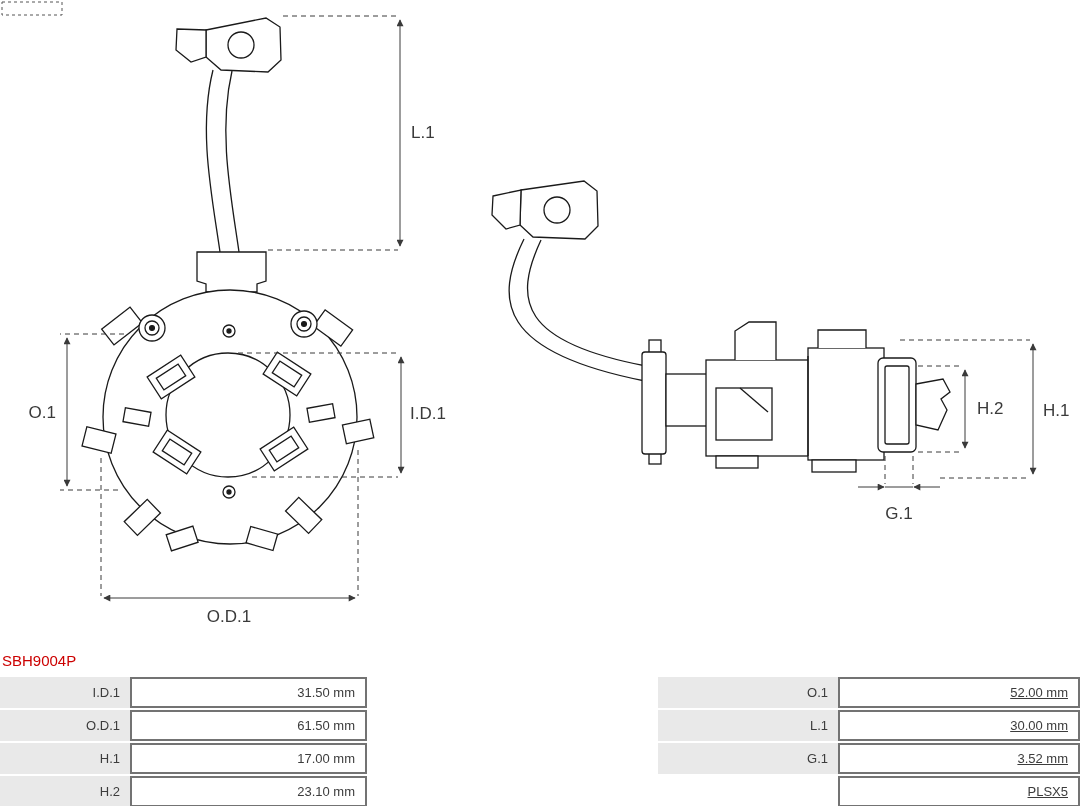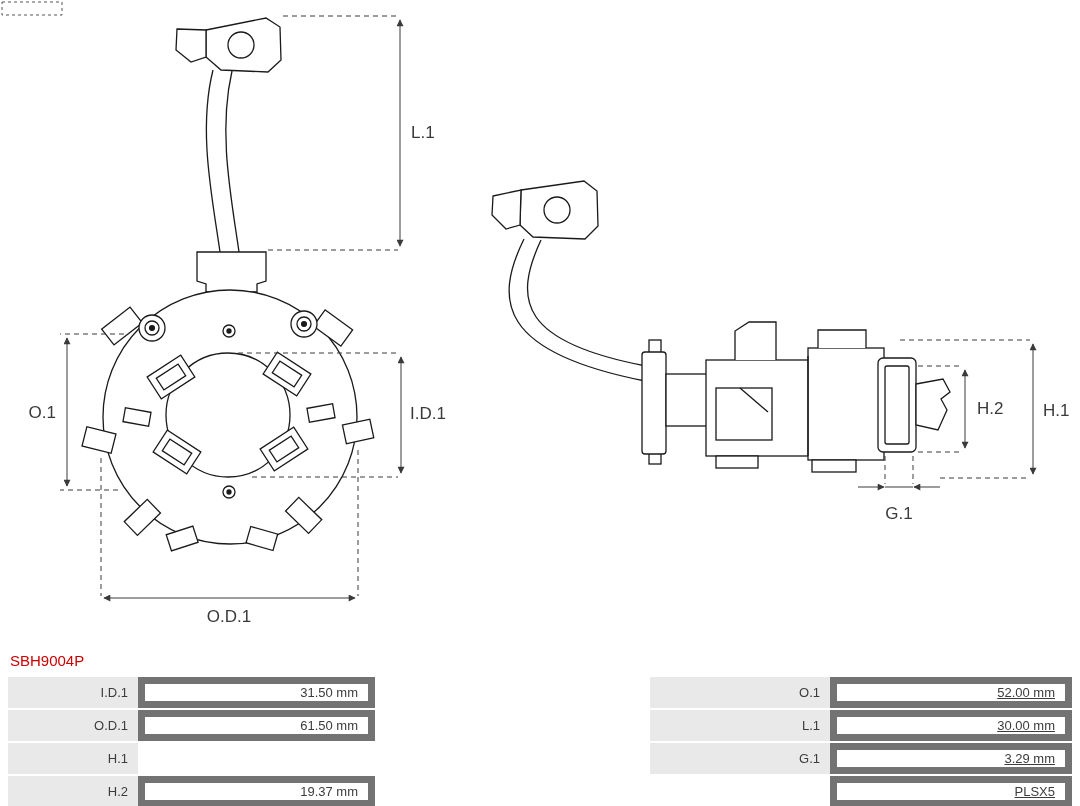--- a/index.html
+++ b/index.html
@@ -7,36 +7,36 @@
   body {
     width: 1080px; height: 806px;
     font-family: "Liberation Sans", sans-serif;
     overflow: hidden;
   }
   svg text {
     font-family: "Liberation Sans", sans-serif;
     font-size: 17px;
     fill: #3a3a3a;
   }
-  .content { padding: 0 8px; }
+  .content { padding: 0 0; }
   .part-number {
     color: var(--accent, #cc0000);
     font-size: 15px;
     padding: 6px 2px 8px 2px;
   }
   .spec-table { width: 100%; }
   .spec-row { display: flex; height: 31px; margin-bottom: 2px; }
   .cell {
     display: flex; align-items: center; justify-content: flex-end;
     padding-right: 10px;
     font-size: 13px; color: #3c3c3c;
     white-space: nowrap;
   }
   .label { background: var(--label-bg, #e9e9e9); }
-  .value { background: #ffffff; border: 7px solid #737373; }
+  .value { background: #ffffff; border: 2px solid #737373; }
   .w-l1 { width: 130px; }
   .w-v1 { width: 237px; }
   .w-l2 { width: 180px; }
   .w-v2 { width: 242px; text-decoration: underline; }
   .spacer { flex: 1; }
 </style>
 </head>
 <body>
 
 
@@ -212,28 +212,29 @@
     <div class="spec-row">
       <div class="cell label w-l1">O.D.1</div>
       <div class="cell value w-v1">61.50 mm</div>
       <div class="spacer"></div>
       <div class="cell label w-l2">L.1</div>
       <div class="cell value w-v2">30.00 mm</div>
     </div>
 
     <div class="spec-row">
       <div class="cell label w-l1">H.1</div>
+      <div class="cell value w-v1">17.00 mm</div>
       <div class="spacer"></div>
       <div class="cell label w-l2">G.1</div>
-      <div class="cell value w-v2">3.29 mm</div>
+      <div class="cell value w-v2">3.52 mm</div>
     </div>
 
     <div class="spec-row">
       <div class="cell label w-l1">H.2</div>
-      <div class="cell value w-v1">19.37 mm</div>
+      <div class="cell value w-v1">23.10 mm</div>
       <div class="spacer"></div>
       <div class="cell value w-v2">PLSX5</div>
     </div>
 
   </div>
 </div>
 
 
 
 

